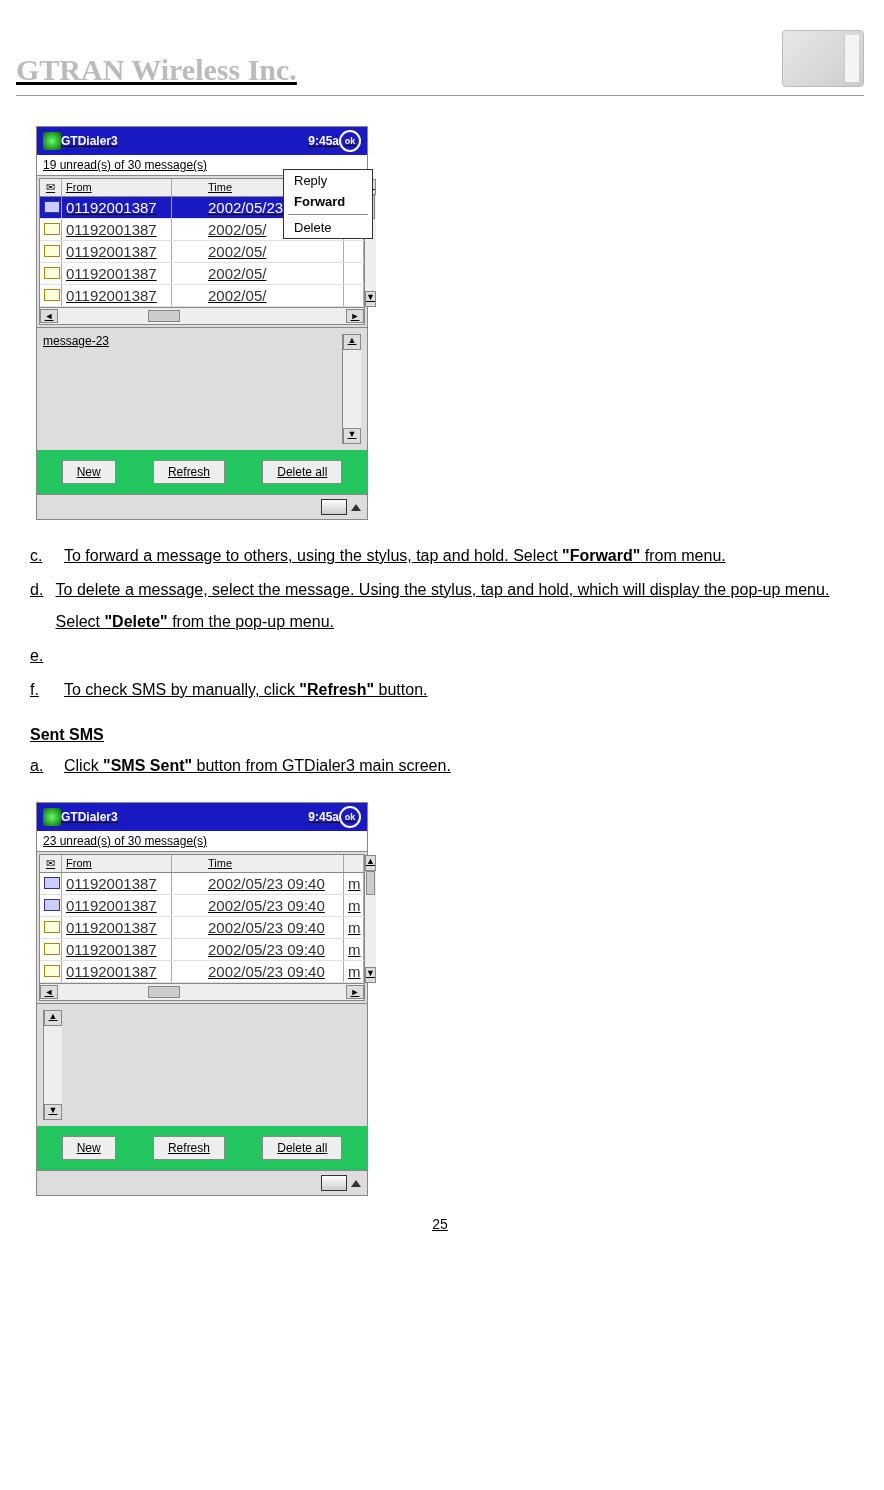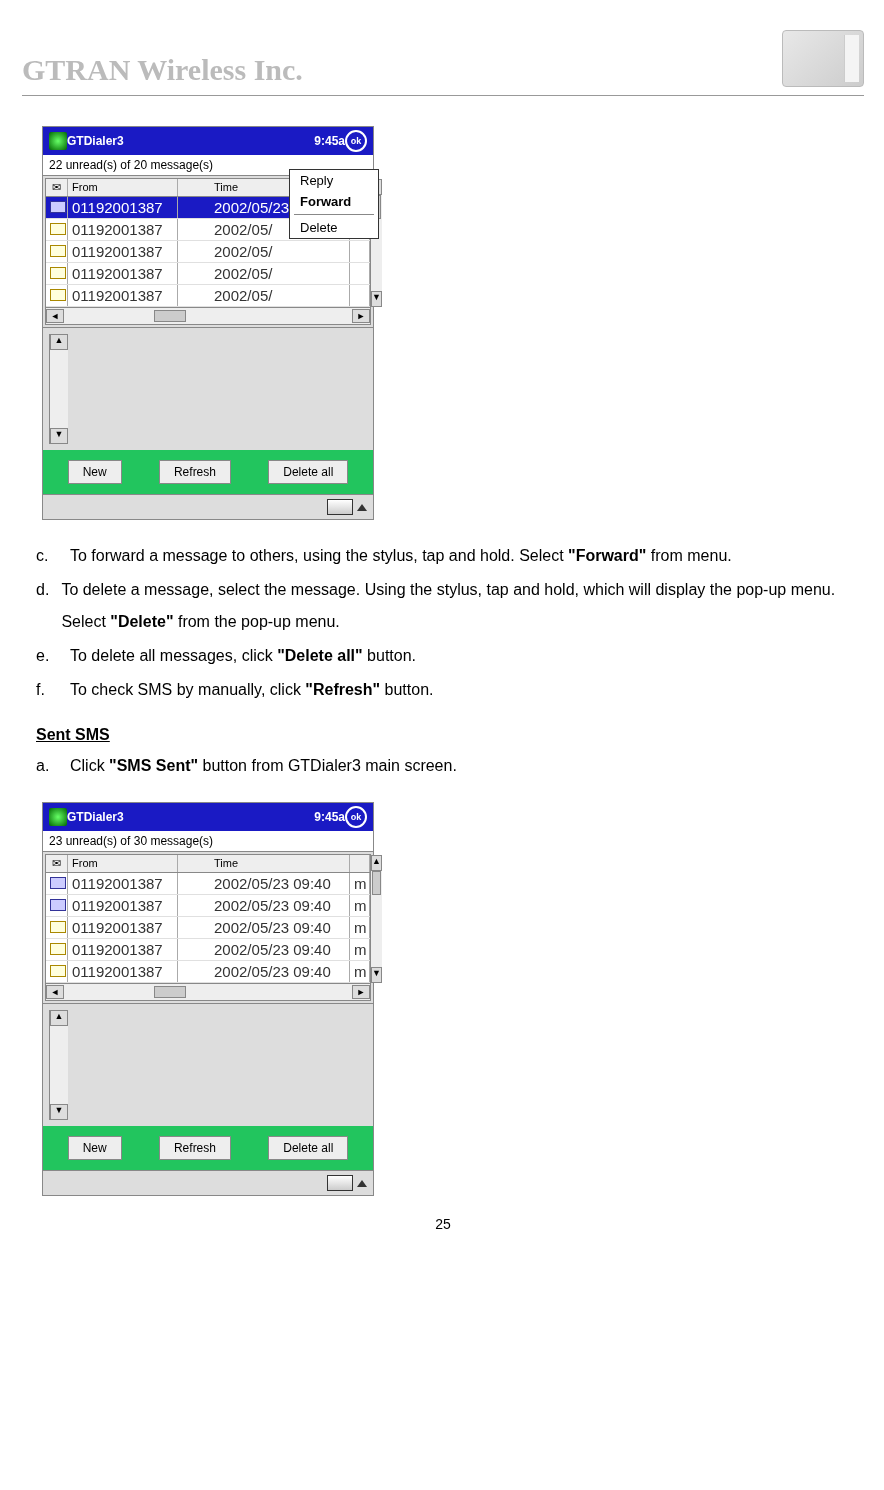--- a/index.html
+++ b/index.html
@@ -3,21 +3,22 @@
 <meta charset="utf-8">
 <style>
   body {
     margin: 0;
     background: #fff;
     font-family: Arial, Helvetica, sans-serif;
     color: #000;
     width: 884px;
   }
   .page {
-    padding: 30px 20px 20px 22px;
+    padding: 30px 20px 20px 16px;
+    text-decoration: underline;
   }
   .header-row {
     display: flex;
     justify-content: space-between;
     align-items: flex-end;
     border-bottom: 1px solid #999;
     padding-bottom: 8px;
     margin-bottom: 30px;
   }
   .company {
@@ -247,21 +248,21 @@
   </div>
 
   <div class="screenshot">
     <div class="titlebar">
       <div class="start"></div>
       <span>GTDialer3</span>
       <div class="spacer"></div>
       <span>9:45a</span>
       <div class="ok">ok</div>
     </div>
-    <div class="statusline">22 unread(s) of 20 message(s)</div>
+    <div class="statusline">19 unread(s) of 30 message(s)</div>
 
     <div class="table-area">
       <div class="list-wrap">
         <div class="list-left">
           <div class="thead">
             <div class="col-icon">✉</div>
             <div class="col-from">From</div>
             <div class="col-time">Time</div>
             <div class="col-m">M</div>
           </div>
@@ -309,20 +310,21 @@
       <div class="hscroll">
         <div class="arrow">◄</div>
         <div class="track">
             <div class="thumb"></div>
           </div>
         <div class="arrow">►</div>
       </div>
     </div>
 
     <div class="preview">
+      <div class="txt">message-23</div>
       <div class="vscroll-tall" style="background:#ddd;">
         <div class="arrow">▲</div>
         <div class="track"></div>
         <div class="arrow">▼</div>
       </div>
     </div>
 
     <div class="btnrow">
       <div class="btn">New</div>
       <div class="btn">Refresh</div>
@@ -346,21 +348,20 @@
     <div class="row">
       <div class="letter">c.</div>
       <div><span>To forward a message to others, using the stylus, tap and hold. Select   </span><b>"Forward"</b><span> from menu.</span></div>
     </div>
     <div class="row">
       <div class="letter">d.</div>
       <div><span>To delete a message, select the message. Using the stylus, tap and hold, which will display the pop-up menu. Select </span><b>"Delete"</b><span> from the pop-up menu.</span></div>
     </div>
     <div class="row">
       <div class="letter">e.</div>
-      <div><span>To delete all messages, click </span><b>"Delete all"</b><span> button.</span></div>
     </div>
     <div class="row">
       <div class="letter">f.</div>
       <div><span>To check SMS by manually, click </span><b>"Refresh"</b><span> button.</span></div>
     </div>
   </div>
 
   <div class="section-title">Sent SMS</div>
   <div class="instructions">
     <div class="row">

